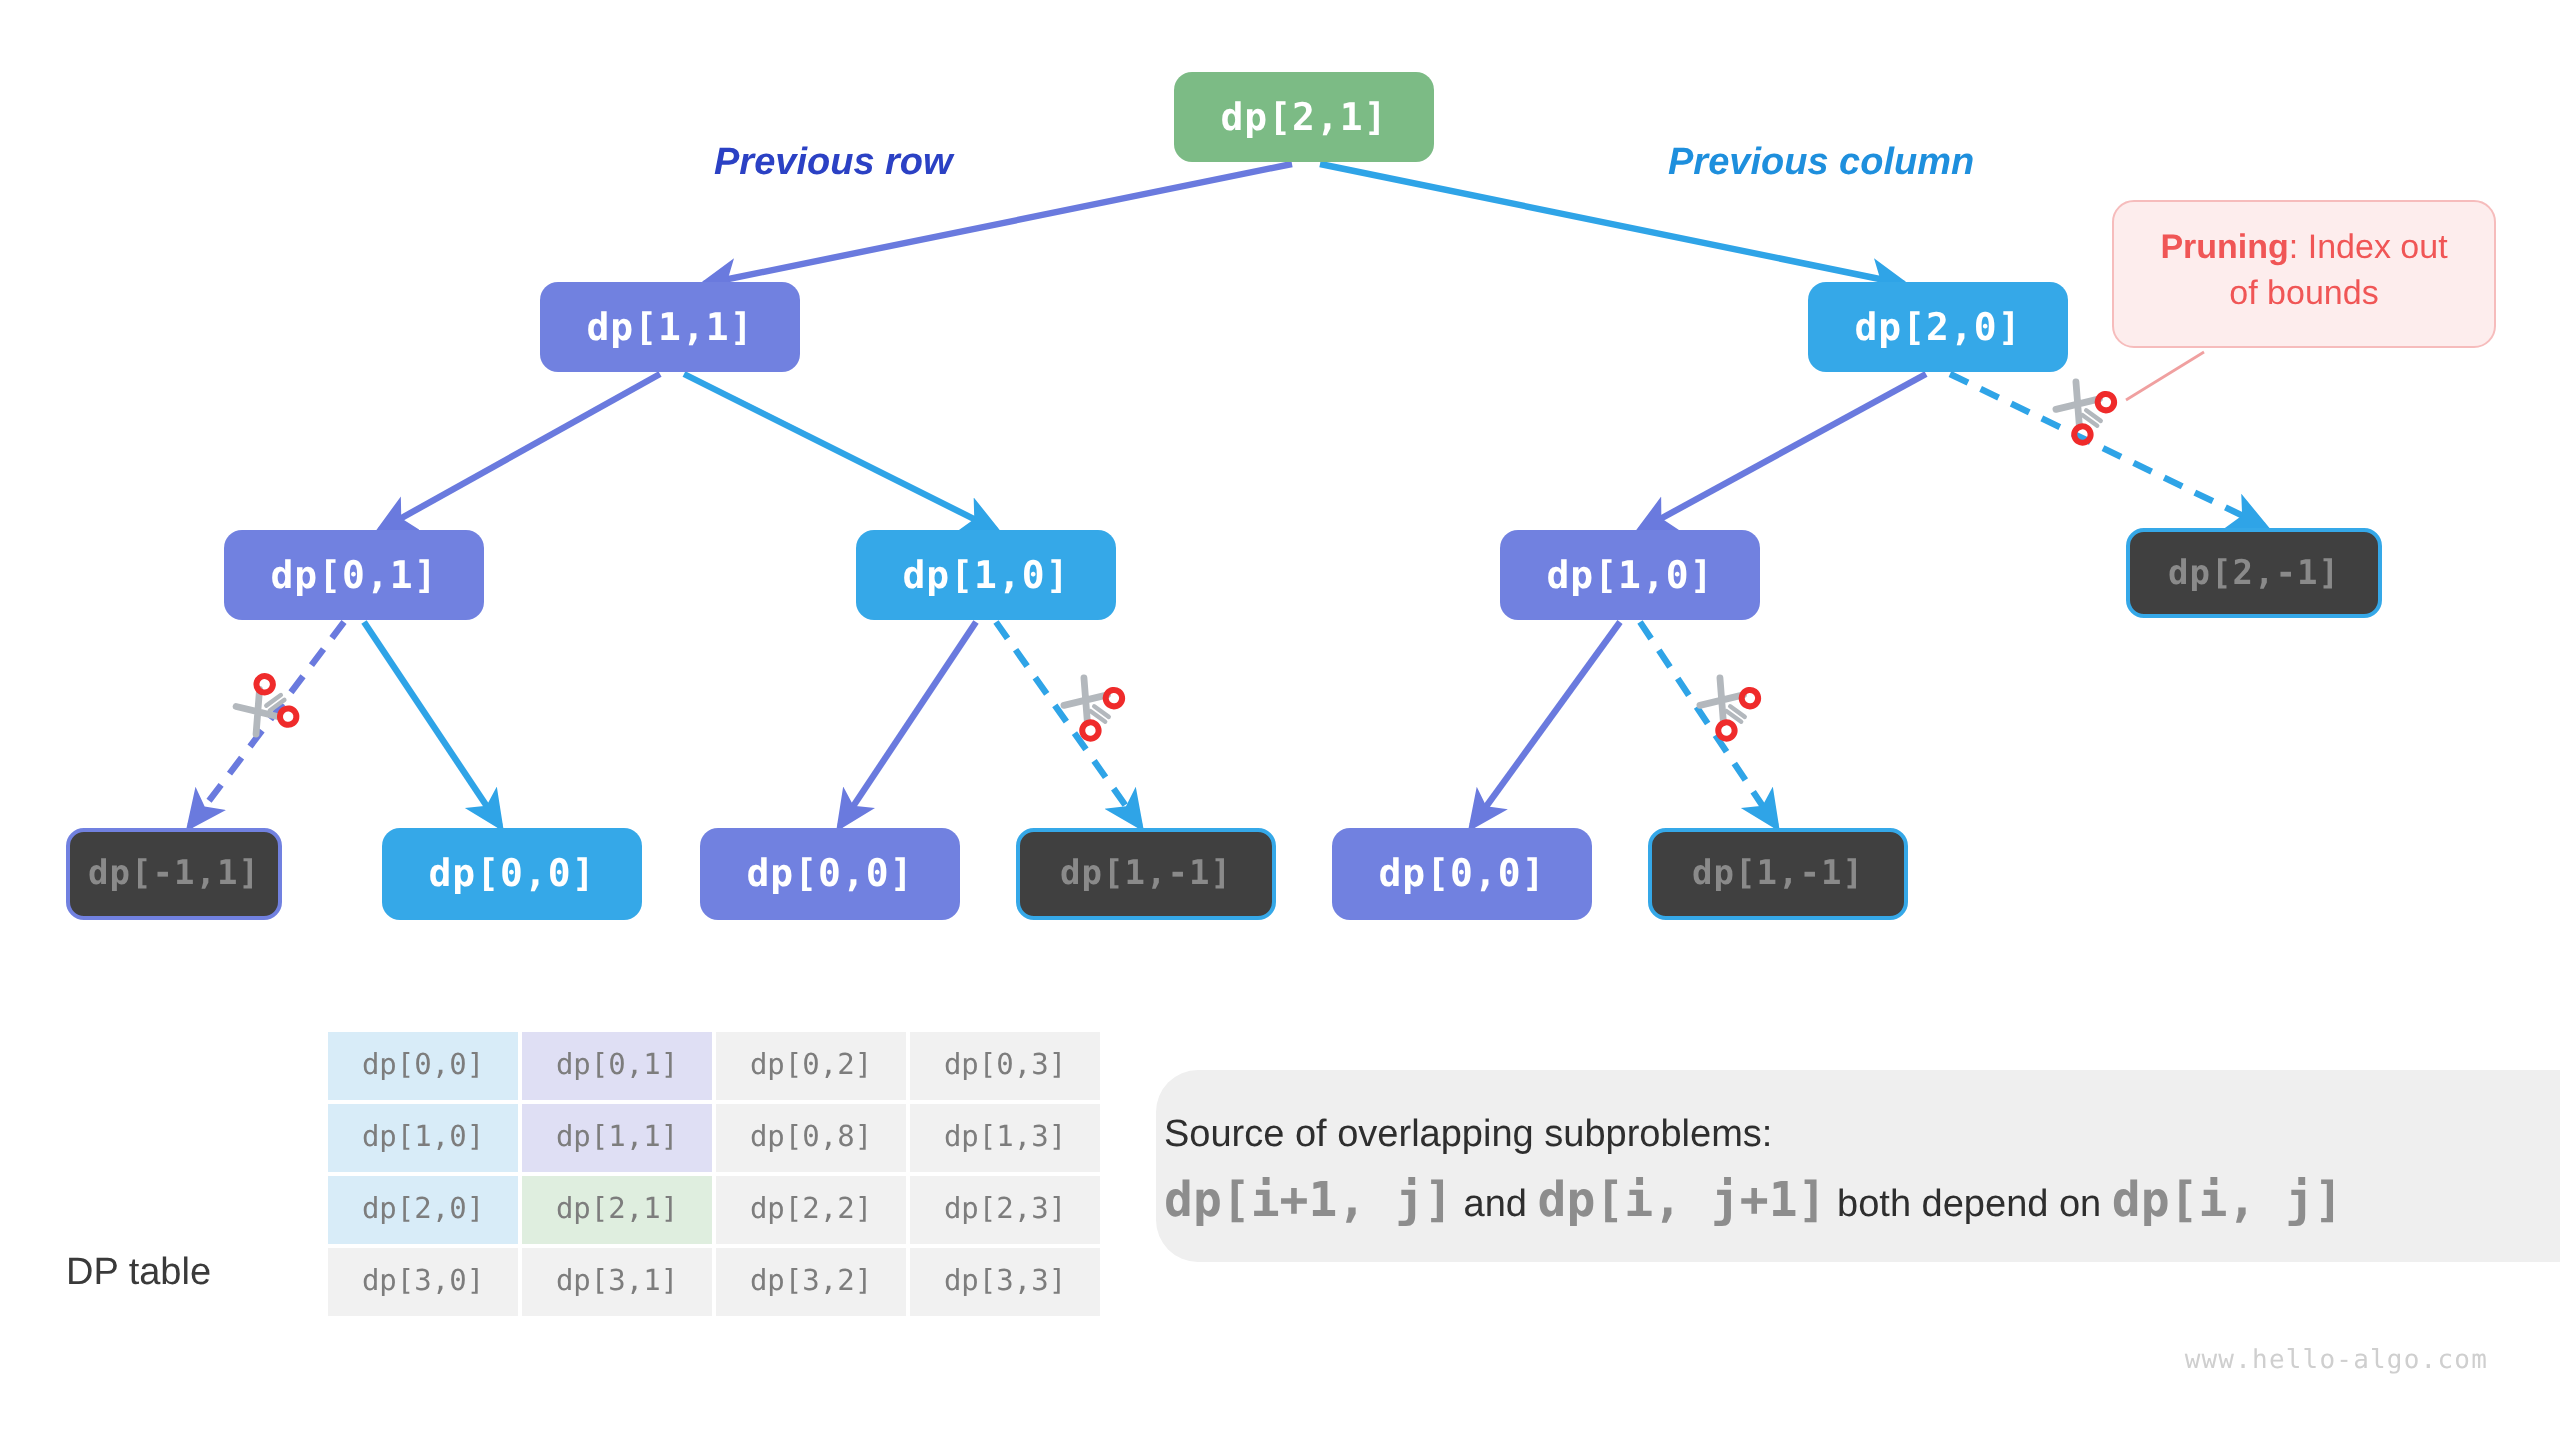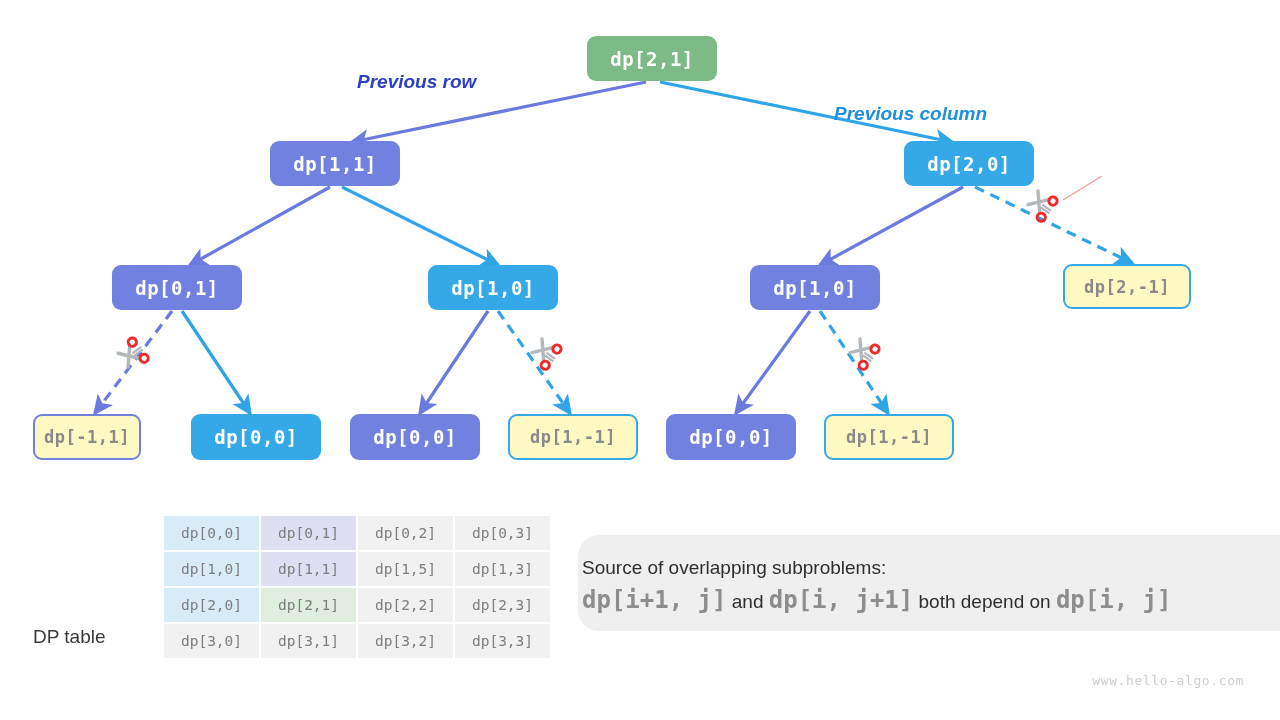--- a/index.html
+++ b/index.html
@@ -20,21 +20,21 @@
     border-radius:9px;
     font-family:"DejaVu Sans Mono","Liberation Mono",monospace;
     font-weight:700;
     letter-spacing:.5px;
     color:#ffffff;
     white-space:nowrap;
   }
   .n-green{background:#7cbb85;}
   .n-indigo{background:#7181e0;}
   .n-blue{background:#35a8e8;}
-  .n-pruned{background:#fef9c3;color:#8a8a8a;border:2.5px solid #7181e0;}
+  .n-pruned{background:#404040;color:#8a8a8a;border:2.5px solid #7181e0;}
   .n-pruned.b-blue{border-color:#35a8e8;}
 
   
   .branch-label{
     position:absolute;font-weight:700;font-size:19px;white-space:nowrap;font-style:italic;
   }
   .lbl-prev-row{color:#2b41c4;}
   .lbl-prev-col{color:#1e8fdd;}
 
   
@@ -149,22 +149,25 @@
 
   <div class="node n-indigo" style="left:350px;top:414px;width:130px;height:46px;font-size:19px;">dp[0,0]</div>
 
   <div class="node n-pruned b-blue" style="left:508px;top:414px;width:130px;height:46px;font-size:17px;">dp[1,-1]</div>
 
   <div class="node n-indigo" style="left:666px;top:414px;width:130px;height:46px;font-size:19px;">dp[0,0]</div>
 
   <div class="node n-pruned b-blue" style="left:824px;top:414px;width:130px;height:46px;font-size:17px;">dp[1,-1]</div>
 
   <div class="branch-label lbl-prev-row" style="left:357px;top:71px;">Previous row</div>
-  <div class="branch-label lbl-prev-col" style="left:834px;top:71px;margin-top:32px;">Previous column</div>
-
+  <div class="branch-label lbl-prev-col" style="left:834px;top:71px;">Previous column</div>
+
+  <div class="callout" style="left:1056px;top:100px;width:192px;height:74px;">
+    <b>Pruning</b><span>: Index out of bounds</span>
+  </div>
 
   <svg class="scissors" style="left:1020px;top:186px;" viewBox="0 0 40 40">
     <g transform="rotate(36 20 20)">
       <path d="M9.5 9 L24 26 M24 9 L9.5 26" stroke="#b3b8bd" stroke-width="3.4" stroke-linecap="round" fill="none"></path>
       <path d="M22 17.5 L31 17.5 M22 20.5 L31 20.5" stroke="#b3b8bd" stroke-width="2.2" stroke-linecap="round"></path>
       <circle cx="27.6" cy="8.4" r="4.1" fill="none" stroke="#ef2b2b" stroke-width="3"></circle>
       <circle cx="27.6" cy="28.4" r="4.1" fill="none" stroke="#ef2b2b" stroke-width="3"></circle>
     </g>
   </svg>
 
@@ -201,21 +204,21 @@
     <tbody>
         <tr>
           <td class="c-blue">dp[0,0]</td>
           <td class="c-purple">dp[0,1]</td>
           <td>dp[0,2]</td>
           <td>dp[0,3]</td>
         </tr>
         <tr>
           <td class="c-blue">dp[1,0]</td>
           <td class="c-purple">dp[1,1]</td>
-          <td>dp[1,5]</td>
+          <td>dp[0,8]</td>
           <td>dp[1,3]</td>
         </tr>
         <tr>
           <td class="c-blue">dp[2,0]</td>
           <td class="c-green">dp[2,1]</td>
           <td>dp[2,2]</td>
           <td>dp[2,3]</td>
         </tr>
         <tr>
           <td>dp[3,0]</td>

